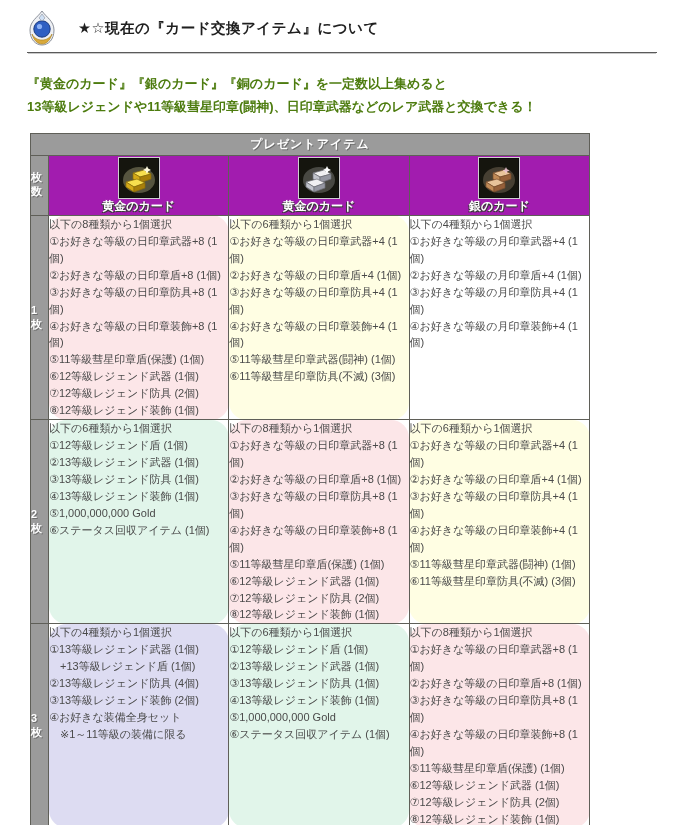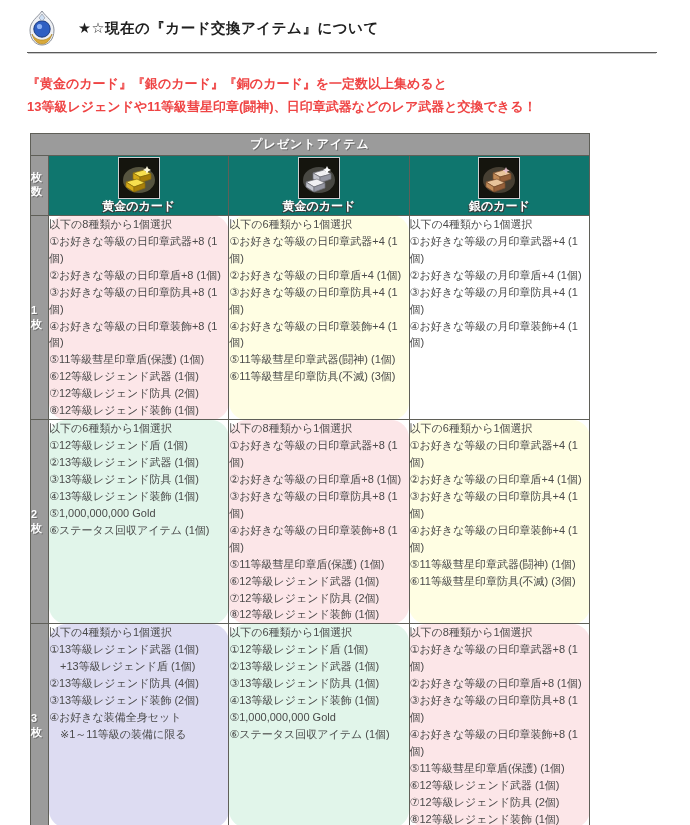--- a/index.html
+++ b/index.html
@@ -21,21 +21,21 @@
   }
   .crest{width:30px;height:36px;flex:0 0 auto;}
   .page-title{
     font-size:14.5px;font-weight:bold;color:#1f1f1f;
     letter-spacing:.5px;
   }
 
   
   .intro{
     margin:20px 0 14px 0;
-    font-size:13px;font-weight:bold;color:#ef4444;
+    font-size:13px;font-weight:bold;color:#4d7c0f;
     line-height:1.75;white-space:pre-line;
   }
 
   
   table.exchange{
     border-collapse:collapse;
     table-layout:fixed;
     width:560px;
     margin-left:3px;
   }
@@ -55,21 +55,21 @@
     background:#9b9b9b;color:#fff;
     font-size:11px;font-weight:bold;
     text-align:left;vertical-align:middle;
   }
   .vtext{
     display:inline-block;width:12px;
     word-break:break-all;line-height:1.25;
     text-shadow:1px 1px 0 #6e6e6e;
   }
   .cardhead-cell{
-    background:#0f766e;height:56px;
+    background:#a21caf;height:56px;
     text-align:center;vertical-align:middle;
   }
   .card-icon{
     width:38px;height:38px;display:block;margin:2px auto 1px auto;
     border:1px solid #0c0c0c;outline:1px solid #cfcfcf;
     background:#15150e;
   }
   .card-label{
     display:block;font-size:12px;font-weight:bold;color:#fff;
     text-shadow:1px 1px 0 #3a3a3a, -1px 1px 0 #3a3a3a;

